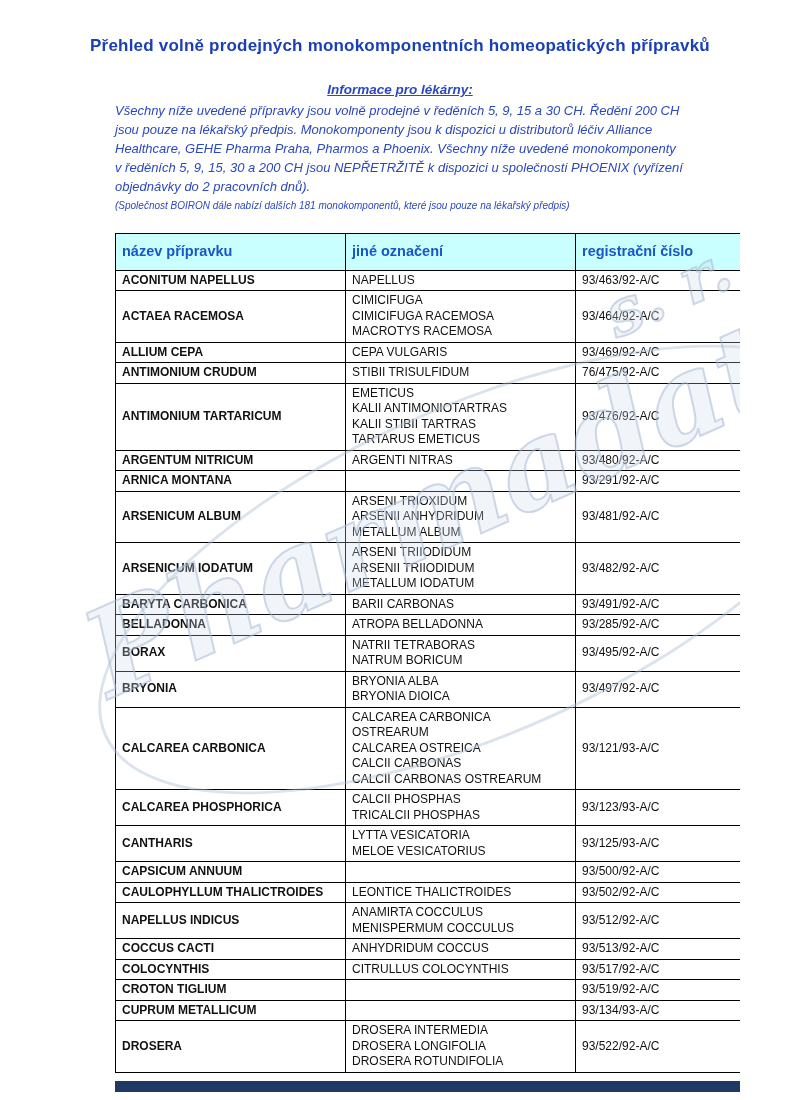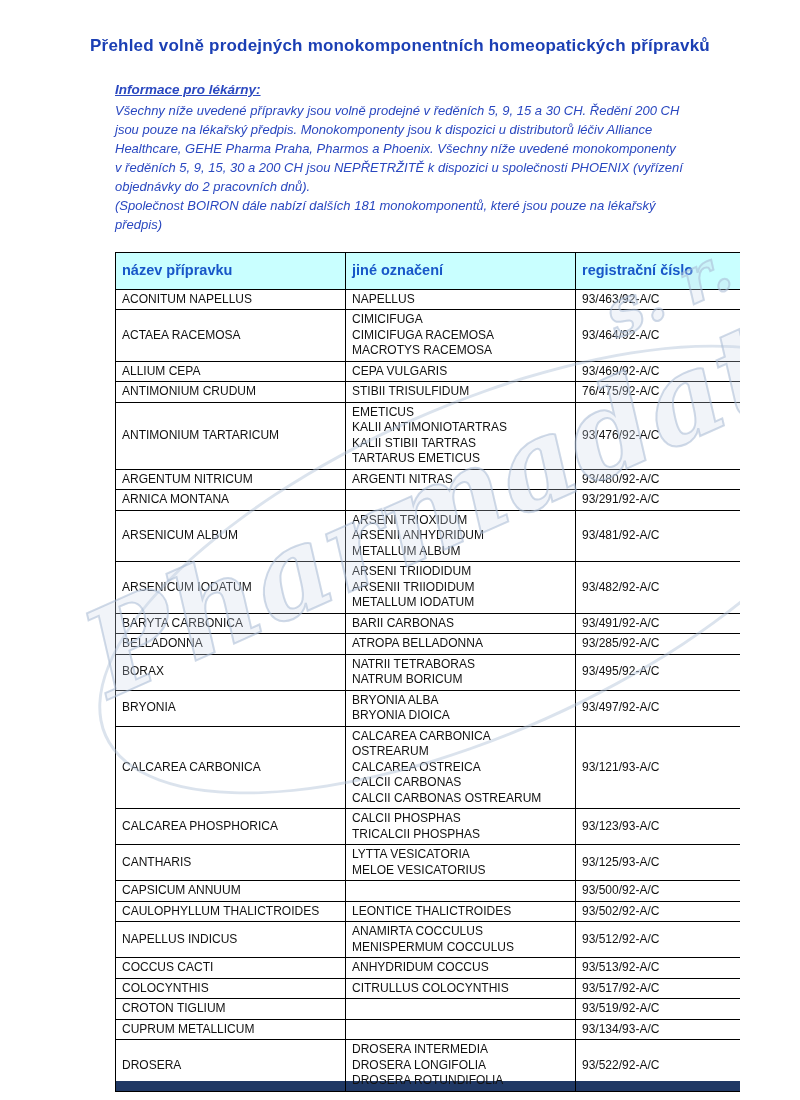--- a/index.html
+++ b/index.html
@@ -27,27 +27,28 @@
   .info-block {
     margin: 26px 55px 0 55px;
     color: #2a48c0;
     font-style: italic;
   }
   .info-heading {
     font-weight: bold;
     font-size: 13.5px;
     text-decoration: underline;
     margin-bottom: 4px;
+    text-align: center;
   }
   .info-paragraph {
     font-size: 13px;
     line-height: 19px;
   }
   .info-note {
-    font-size: 13px;
+    font-size: 10px;
     line-height: 19px;
   }
 
   table.prep-table {
     position: relative;
     z-index: 1;
     margin: 18px 55px 10px 55px;
     width: 700px;
     border-collapse: collapse;
     table-layout: fixed;
@@ -66,21 +67,21 @@
   table.prep-table th {
     background: #c9ffff;
     color: #1857c8;
     font-size: 14.5px;
     font-weight: bold;
     padding: 10px 6px;
   }
   th.col-name, td.col-name { width: 230px; }
   th.col-alt,  td.col-alt  { width: 230px; }
   th.col-reg,  td.col-reg  { width: 240px; }
-  td.col-name { font-weight: normal; }
+  td.col-name { font-weight: bold; }
 
   .watermark {
     position: absolute;
     left: -60px;
     top: 260px;
     width: 980px;
     height: 620px;
     z-index: 5;
     pointer-events: none;
     transform: rotate(-24deg);

